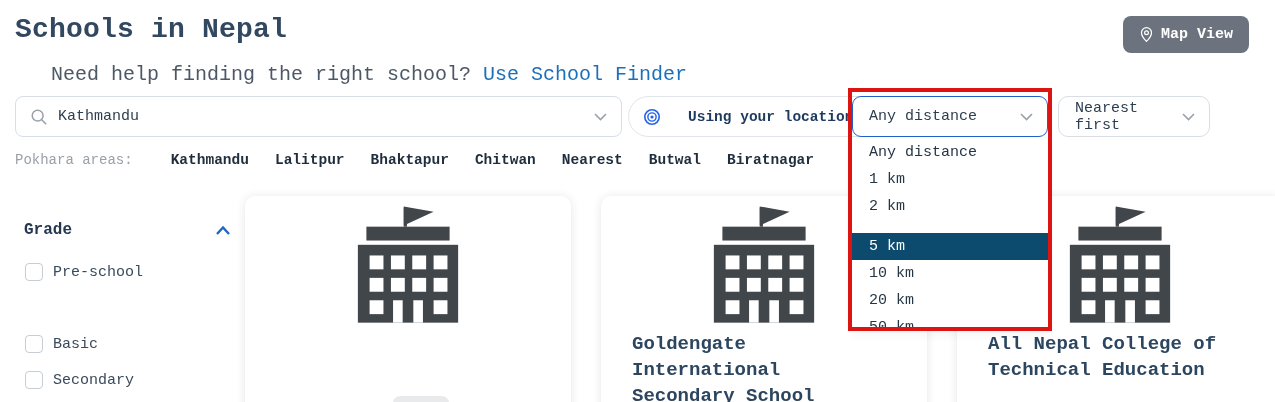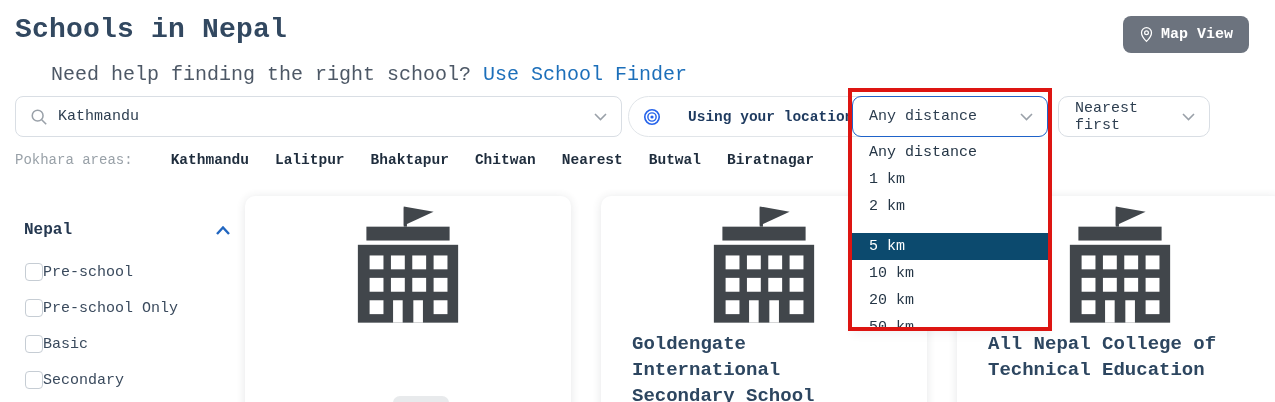--- a/index.html
+++ b/index.html
@@ -75,21 +75,21 @@
   }
   .areas-label { font-size:14px; color:#99a1a8; margin-right:12px; }
   .area-link { font-size:14.5px; font-weight:bold; color:#1f2d3d; cursor:pointer; }
   
   .grade-head {
     position:absolute; left:24px; top:221px; width:206px;
     display:flex; align-items:center; justify-content:space-between; cursor:pointer;
   }
   .grade-title { font-size:16px; font-weight:bold; color:#253850; }
   .chk-row {
-    position:absolute; left:25px; display:flex; align-items:center; cursor:pointer;
+    position:absolute; left:25px; display:flex; align-items:center; gap:10px; cursor:pointer;
   }
   .chk-box {
     width:18px; height:18px; border:1px solid #c6cdd4; border-radius:4px; background:#fff;
   }
   .chk-label { font-size:15px; color:#3a4a5d; }
   
   .card {
     position:absolute; top:196px; width:326px; height:260px;
     background:#fff; border-radius:10px;
     box-shadow:0 1px 10px rgba(40,50,60,.12); cursor:pointer;
@@ -190,34 +190,30 @@
     <span class="area-link">Kathmandu</span>
     <span class="area-link">Lalitpur</span>
     <span class="area-link">Bhaktapur</span>
     <span class="area-link">Chitwan</span>
     <span class="area-link">Nearest</span>
     <span class="area-link">Butwal</span>
     <span class="area-link">Biratnagar</span>
   </div>
 
   <div class="grade-head">
-    <span class="grade-title">Nepal</span>
+    <span class="grade-title">Grade</span>
     <span>
       <svg class="icon-svg" width="14" height="9" viewBox="0 0 14 9" fill="none" stroke="#2166c0" stroke-width="2.4">
           <polyline points="1,8 7,1.5 13,8"></polyline>
         </svg>
     </span>
   </div>
   <div class="chk-row" style="top:263px">
     <span class="chk-box"></span>
     <span class="chk-label">Pre-school</span>
-  </div>
-  <div class="chk-row" style="top:299px">
-    <span class="chk-box"></span>
-    <span class="chk-label">Pre-school Only</span>
   </div>
   <div class="chk-row" style="top:335px">
     <span class="chk-box"></span>
     <span class="chk-label">Basic</span>
   </div>
   <div class="chk-row" style="top:371px">
     <span class="chk-box"></span>
     <span class="chk-label">Secondary</span>
   </div>
 

